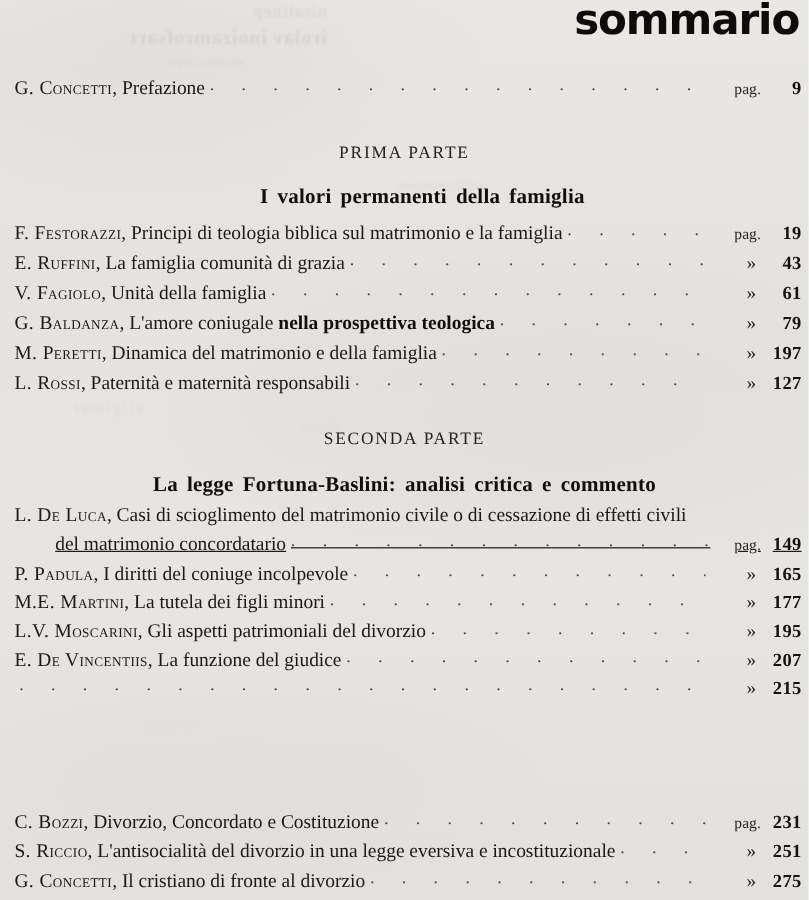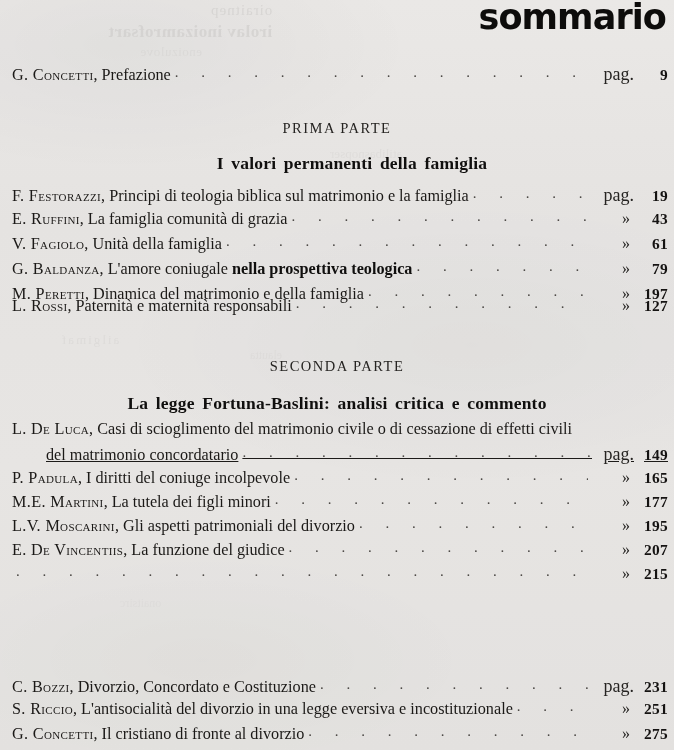--- a/index.html
+++ b/index.html
@@ -119,21 +119,21 @@
     white-space: nowrap;
     color: #4a4744;
     letter-spacing: 9.5px;
     font-size: 15px;
   }
 
   .pag {
     flex: 0 0 auto;
     width: 38px;
     text-align: right;
-    font-size: 18px;
+    font-size: 13px;
     color: #262422;
   }
   .pag.ditto {
     font-size: 16px;
     padding-right: 4px;
   }
   .pageno {
     flex: 0 0 auto;
     width: 34px;
     text-align: right;
@@ -221,21 +221,21 @@
 
     <div class="row" style="top:286px;">
       <div class="entry">
         <span class="entry-text"><span class="au">M. Peretti</span><span>, </span><span>Dinamica del matrimonio e della famiglia</span></span>
         <span class="leader">. . . . . . . . . . . . . . . . . . . . . . . . . . . . . .</span>
         <span class="pag ditto">»</span>
         <span class="pageno">197</span>
       </div>
     </div>
 
-    <div class="row" style="top:298px;">
+    <div class="row" style="top:311px;">
       <div class="entry">
         <span class="entry-text"><span class="au">L. Rossi</span><span>, </span><span>Paternità e maternità responsabili</span></span>
         <span class="leader">. . . . . . . . . . . . . . . . . . . . . . . . . . . . . .</span>
         <span class="pag ditto">»</span>
         <span class="pageno">127</span>
       </div>
     </div>
 
     <div class="part-block" style="position:absolute; top:359px; left:0; right:0;">
       <div class="part-label">SECONDA PARTE</div>

